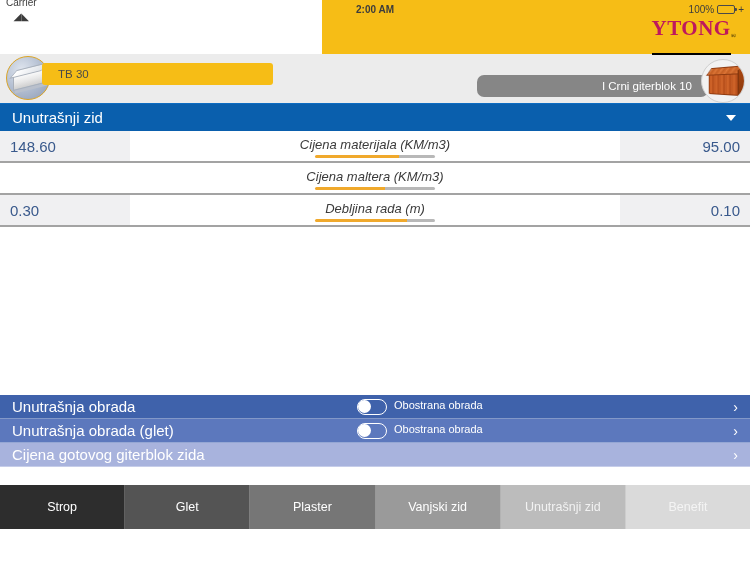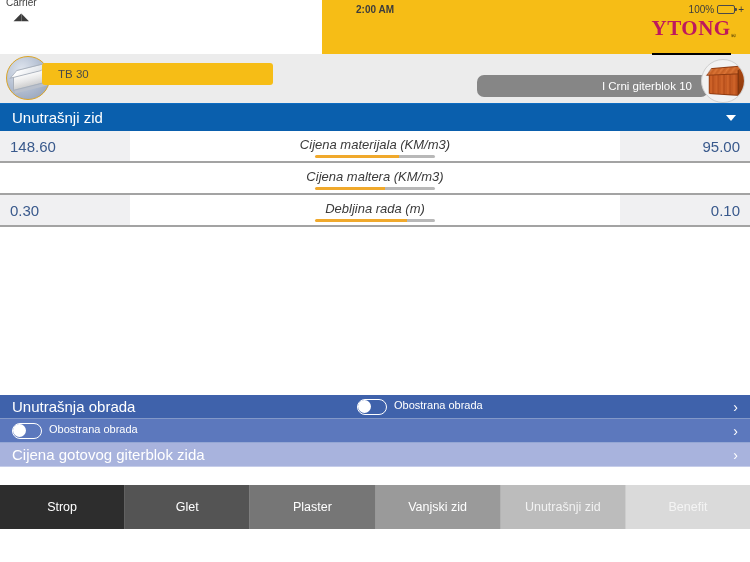--- a/index.html
+++ b/index.html
@@ -486,20 +486,21 @@
     <span class="opt-toggle-wrap">
       <span class="toggle">
         <span class="toggle-knob"></span>
       </span>
       <span class="opt-sub">Obostrana obrada</span>
     </span>
     <span class="chev-right">›</span>
   </div>
 
   <div class="option-row opt-mid">
+    <span class="opt-label">Unutrašnja obrada (glet)</span>
     <span class="opt-toggle-wrap">
       <span class="toggle">
         <span class="toggle-knob"></span>
       </span>
       <span class="opt-sub">Obostrana obrada</span>
     </span>
     <span class="chev-right">›</span>
   </div>
 
   <div class="option-row opt-light">

